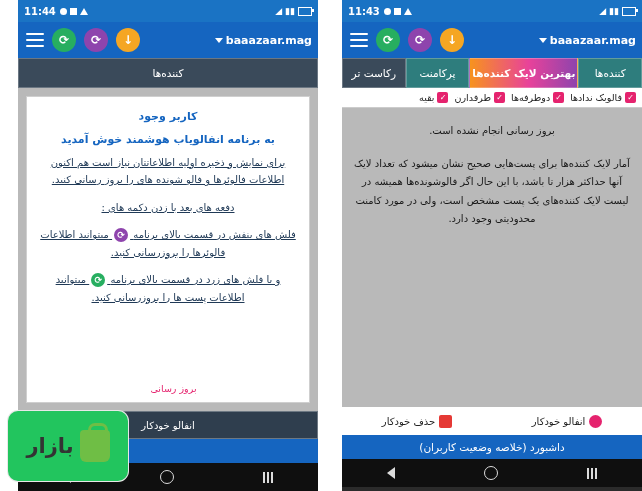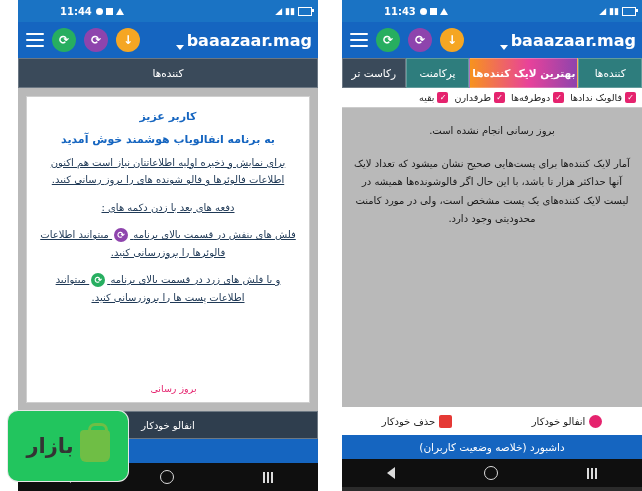--- a/index.html
+++ b/index.html
@@ -25,43 +25,43 @@
     height:22px;
     background:#1a73c4;
     color:#fff;
     display:flex;align-items:center;
     font-size:10px;
     padding:0 6px;
     direction:ltr;
     box-sizing:border-box;
   }
   .statusbar.right-variant{background:#1a73c4;}
-  .sb-time{font-weight:bold;margin-right:4px;margin-left:36px;}
+  .sb-time{font-weight:bold;margin-right:4px;}
   .sb-icons-left{display:flex;align-items:center;gap:3px;}
   .sb-spacer{flex:1;}
   .sb-icons-right{display:flex;align-items:center;gap:3px;font-size:9px;}
   .sb-dot{width:7px;height:7px;border-radius:50%;background:#fff;display:inline-block;}
   .sb-sq{width:7px;height:7px;background:#fff;display:inline-block;}
   .sb-tri{width:0;height:0;border-left:4px solid transparent;border-right:4px solid transparent;border-bottom:7px solid #fff;display:inline-block;}
   .sb-batt{width:12px;height:7px;border:1px solid #fff;position:relative;display:inline-block;}
   .sb-batt:after{content:"";position:absolute;right:-3px;top:1.5px;width:2px;height:3px;background:#fff;}
   .sb-wifi{font-size:9px;}
 
   
   .appbar{
     height:36px;
     background:#1565c0;
     display:flex;align-items:center;
     padding:0 6px;
     box-sizing:border-box;
     gap:8px;
   }
   .appbar .brand{
-    color:#ffffff;font-size:16px;font-weight:bold;
-    display:flex;align-items:flex-end;gap:3px;
+    color:#ffffff;font-size:11px;font-weight:bold;
+    display:flex;align-items:center;gap:3px;
     direction:rtl;
   }
   .caret-down{
     width:0;height:0;border-left:4px solid transparent;border-right:4px solid transparent;border-top:5px solid #fff;
   }
   .appbar .spacer{flex:1;}
   .circle-btn{
     width:24px;height:24px;border-radius:50%;
     display:flex;align-items:center;justify-content:center;
     color:#fff;font-size:12px;font-weight:bold;
@@ -265,21 +265,21 @@
         <span></span>
       </div>
   </div>
 
   <div class="tabstrip">
     <div class="tab dim">کننده‌ها</div>
   </div>
 
   <div class="screenbody">
     <div class="card">
-      <p class="blue-bold">کاربر عزیز</p>
+      <p class="blue-bold">کاربر وجود</p>
       <p class="blue-bold">به برنامه انفالویاب هوشمند خوش آمدید</p>
       <p class="dark">برای نمایش و ذخیره اولیه اطلاعاتتان نیاز است هم اکنون اطلاعات فالوئرها و فالو شونده های را بروز رسانی کنید.</p>
       <p class="dark">دفعه های بعد با زدن دکمه های :</p>
       <p class="dark">
         <span>فلش های بنفش در قسمت بالای برنامه</span>
         <span class="inline-ico ico-purple">⟳</span>
         <span>میتوانید اطلاعات فالوئرها را بروزرسانی کنید.</span>
       </p>
       <p class="dark">
         <span>و با فلش های زرد در قسمت بالای برنامه</span>

